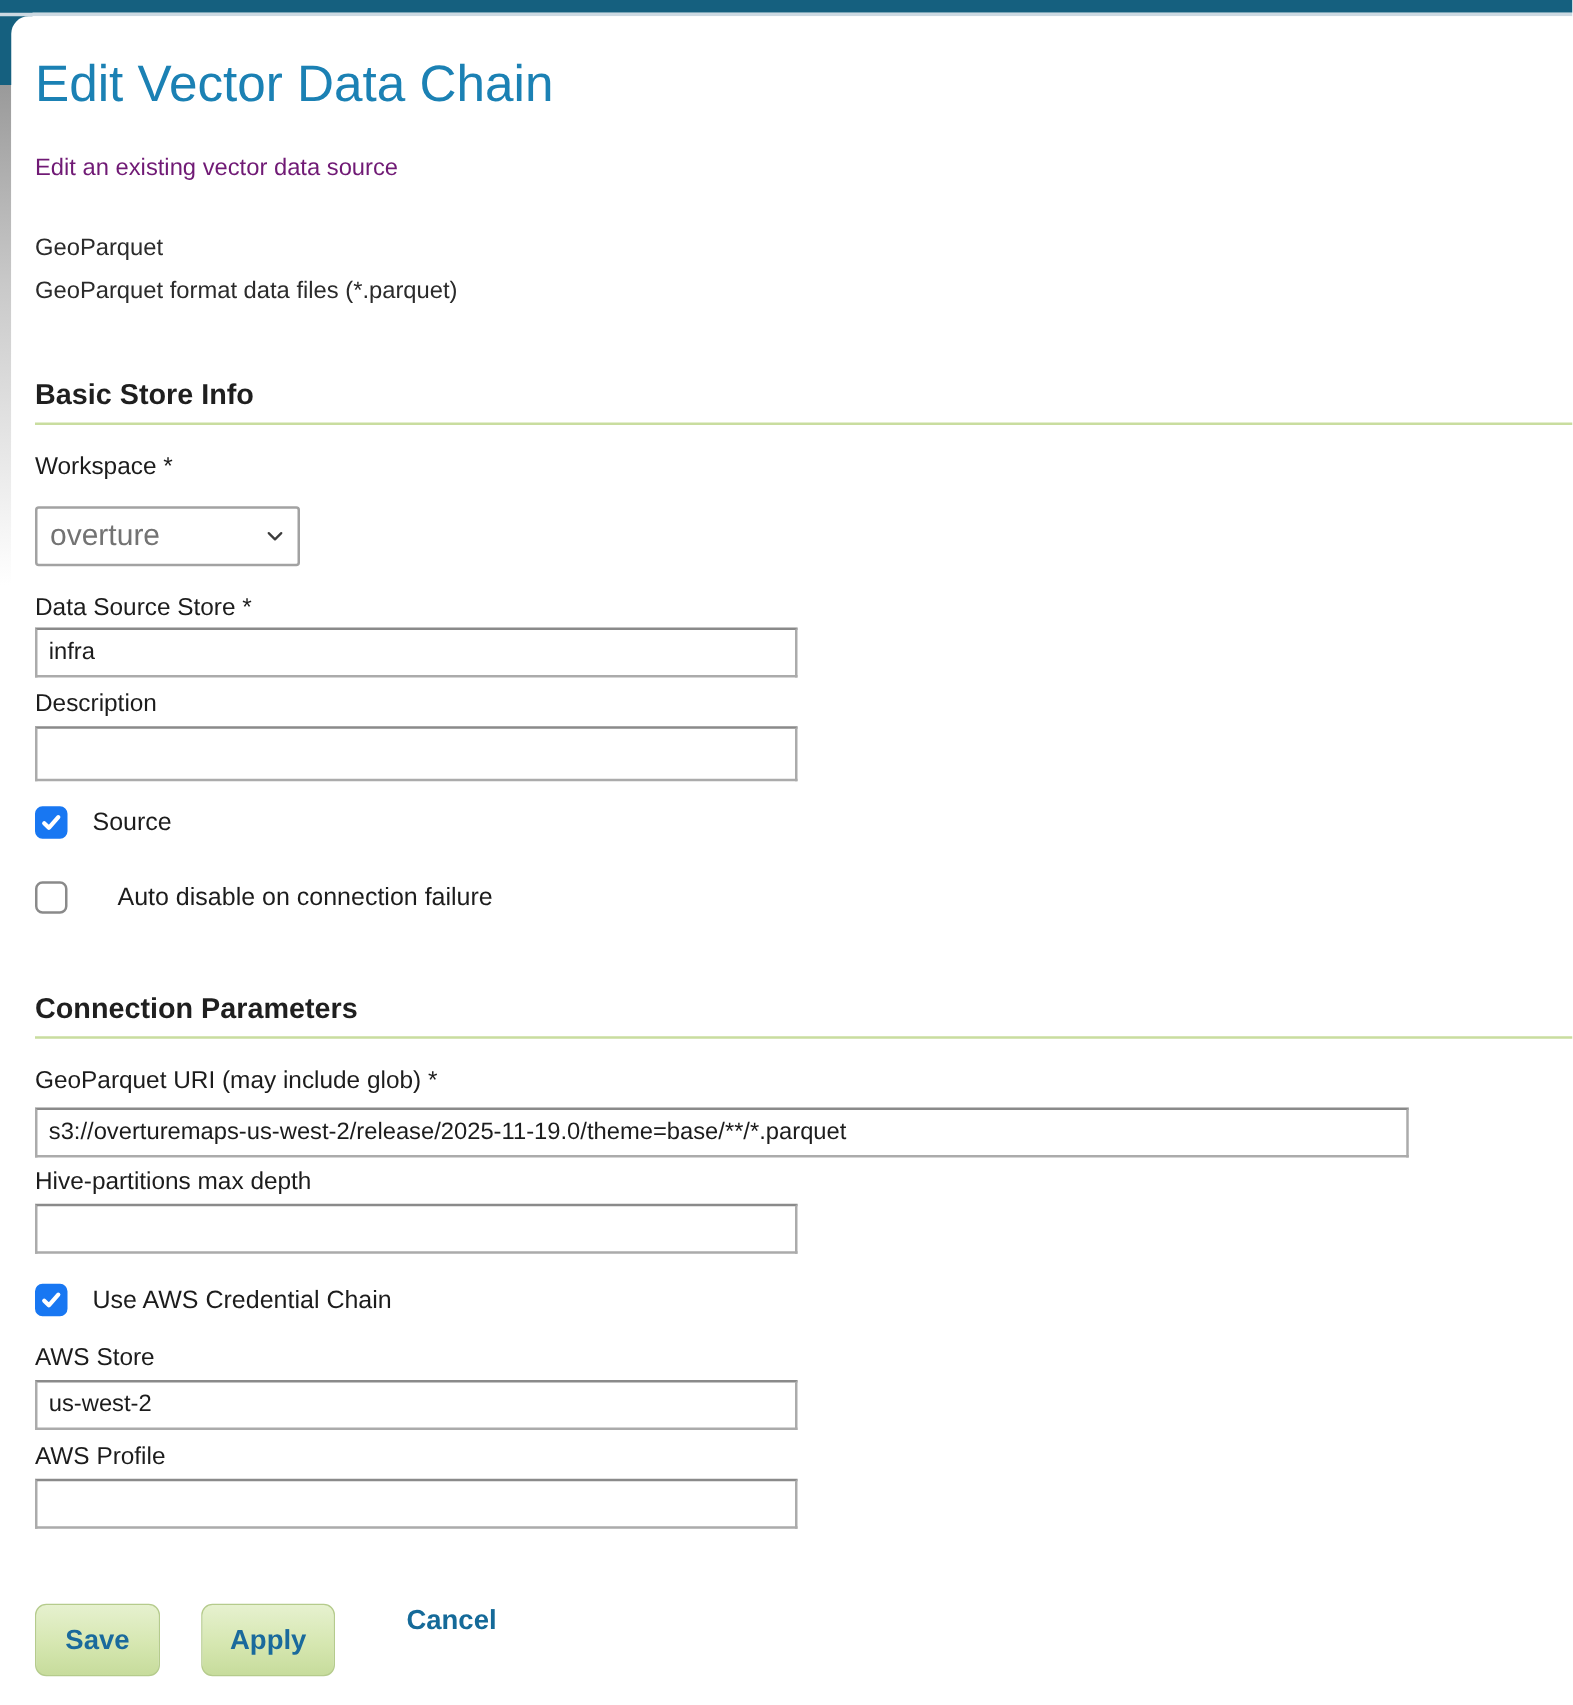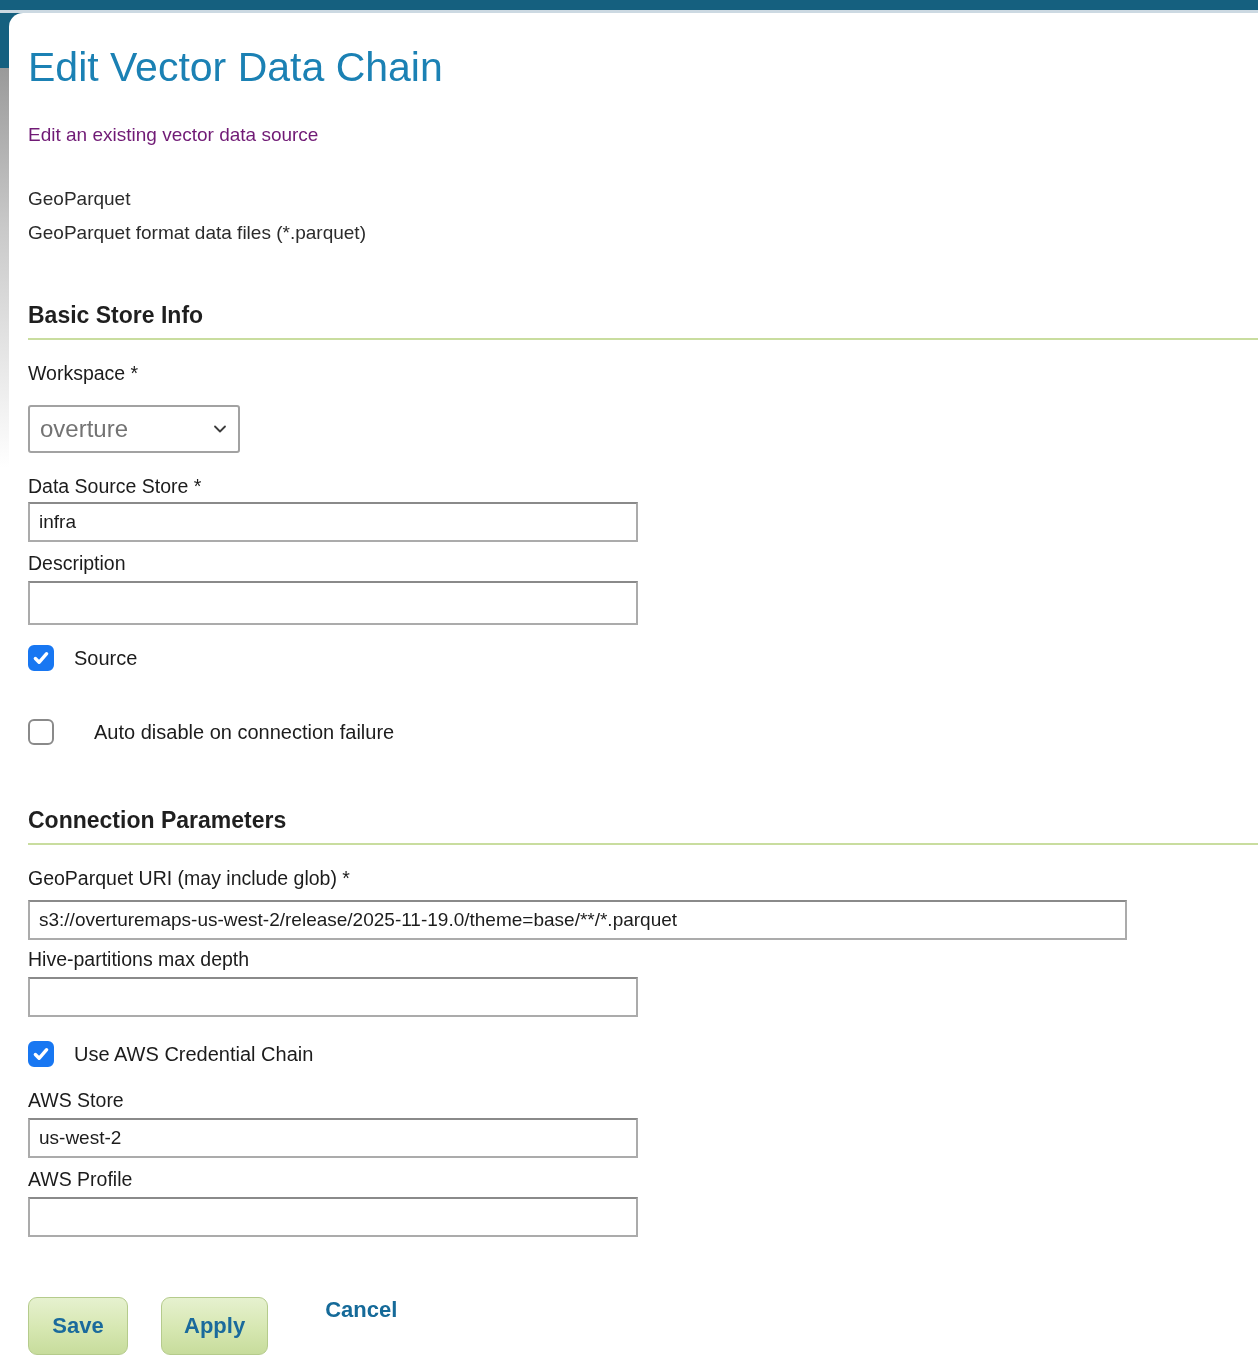--- a/index.html
+++ b/index.html
@@ -72,21 +72,21 @@
     background: #fff; border: 2px solid #8a8a8a;
     display: flex; align-items: center; justify-content: center;
     flex: 0 0 auto;
   }
   .checkbox svg { display: none; }
   .checkbox.checked { background: #1877f2; border-color: #1877f2; }
   .checkbox.checked svg { display: block; }
   .checkbox-label { font-size: 20px; color: #1c1c1c; }
 
   .row-enabled   { margin-top: 20px; }
-  .row-autodis   { margin-top: 48px; gap: 40px; }
+  .row-autodis   { margin-top: 34px; gap: 40px; }
   .row-awscred   { margin-top: 24px; align-items: center; }
   .h2-connection { margin-top: 62px; }
 
   .button-row { margin-top: 60px; display: flex; align-items: flex-start; gap: 16px; }
   .btn {
     height: 58px; min-width: 100px; padding: 0 22px;
     border-radius: 9px;
     border: 1px solid #b5cb8c;
     background: linear-gradient(to bottom, #e6f1cf 0%, #d6e7b1 55%, #c7dc9c 100%);
     color: #1a6a9c; font-weight: bold; font-size: 22px;

